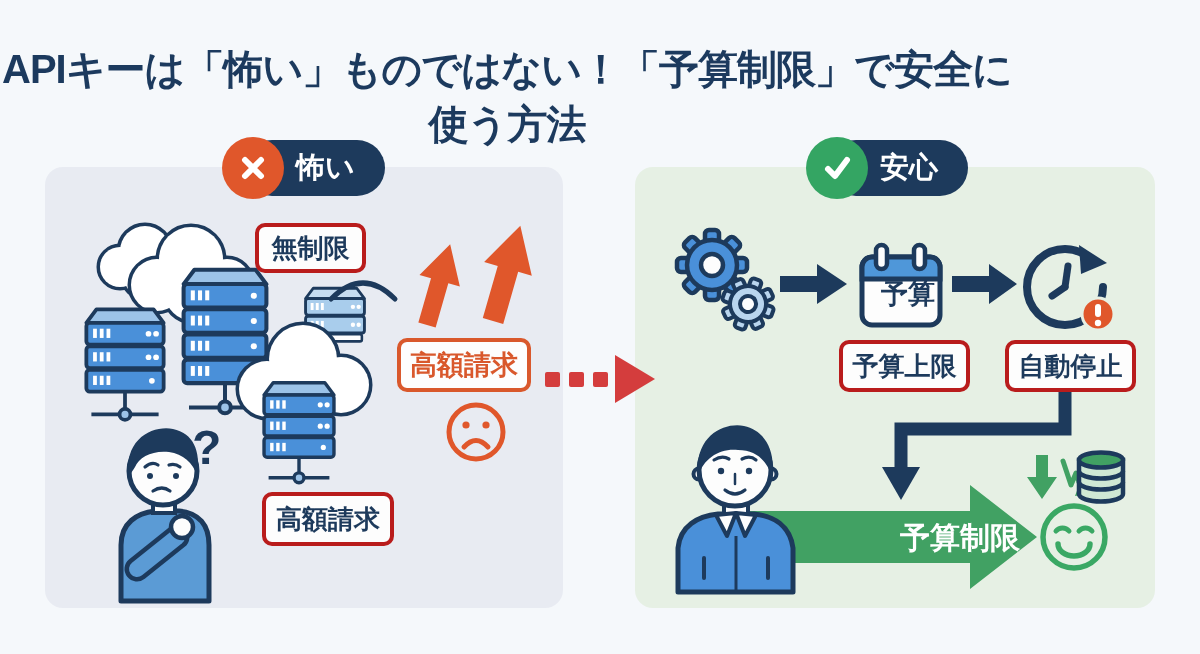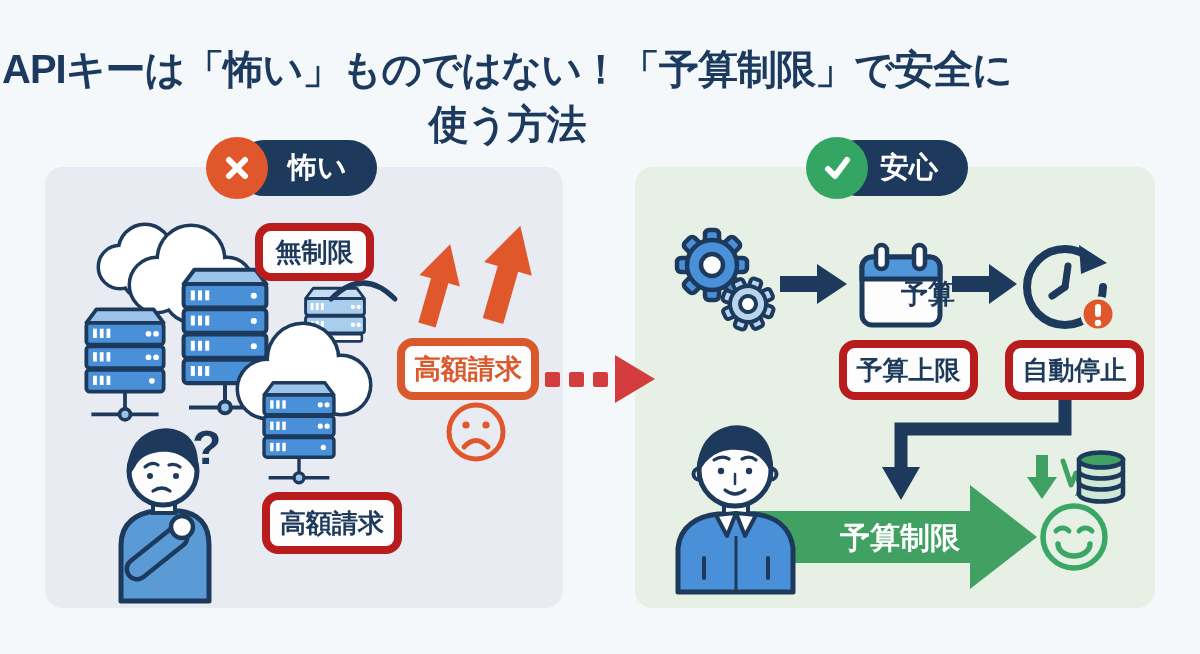--- a/index.html
+++ b/index.html
@@ -5,36 +5,36 @@
   html,body{margin:0;padding:0;background:#f5f8fb;}
   .page{position:relative;width:1200px;height:654px;background:#f5f8fb;overflow:hidden;
         font-family:"Liberation Sans","DejaVu Sans",sans-serif;}
   .title{position:absolute;top:42px;left:0;width:1014px;text-align:center;
          font-size:40px;font-weight:bold;color:#1c3a5e;letter-spacing:-1px;}
   .panel{position:absolute;top:167px;height:441px;border-radius:18px;}
   .panel-left{left:45px;width:518px;background:#e8ebf2;}
   .panel-right{left:635px;width:520px;background:#e6f0e4;}
   .panel-svg{position:absolute;top:167px;z-index:1;}
   .badge{position:absolute;top:137px;display:flex;align-items:center;z-index:4;}
-  .badge-left{left:206px;gap:8px;} .badge-right{left:806px;justify-content:center;}
+  .badge-left{left:222px;} .badge-right{left:806px;justify-content:center;}
   .badge-circle{width:62px;height:62px;border-radius:50%;display:flex;align-items:center;
                 justify-content:center;z-index:2;flex:none;}
   .badge-circle.orange{background:#e0572b;}
   .badge-circle.green{background:#34a563;}
   .badge-pill{background:#1d3a5c;color:#fff;font-weight:bold;font-size:29px;height:56px;
               display:flex;align-items:center;border-radius:29px;padding:0 30px 0 52px;
               margin-left:-40px;white-space:nowrap;}
-  .tag{position:absolute;background:#fdfdfd;border:8px solid #b91c1c;border-radius:16px;
+  .tag{position:absolute;background:#fdfdfd;border:4px solid #b91c1c;border-radius:10px;
        color:#1d3a5c;font-weight:bold;display:flex;align-items:center;justify-content:center;
        z-index:3;font-size:26px;white-space:nowrap;}
   .tag.orange{border-color:#d9582c;color:#d9582c;}
   .qmark{position:absolute;left:192px;top:420px;font-size:48px;font-weight:bold;color:#1d3a5c;z-index:2;}
   .cal-text{position:absolute;left:866px;top:276px;width:84px;text-align:center;
-            font-size:27px;font-weight:bold;color:#1d3a5c;z-index:3;padding-left:20px;}
-  .flow-label{position:absolute;left:780px;top:518px;width:240px;text-align:center;
+            font-size:27px;font-weight:bold;color:#1d3a5c;z-index:3;}
+  .flow-label{position:absolute;left:780px;top:518px;width:240px;text-align:right;
               font-size:30px;font-weight:bold;color:#ffffff;z-index:3;}
   .mid-arrow{position:absolute;left:540px;top:353px;z-index:2;}
 </style>
 </head>
 <body>
 
 <div class="page">
 
   <div class="title">APIキーは「怖い」ものではない！「予算制限」で安全に使う方法</div>
 

